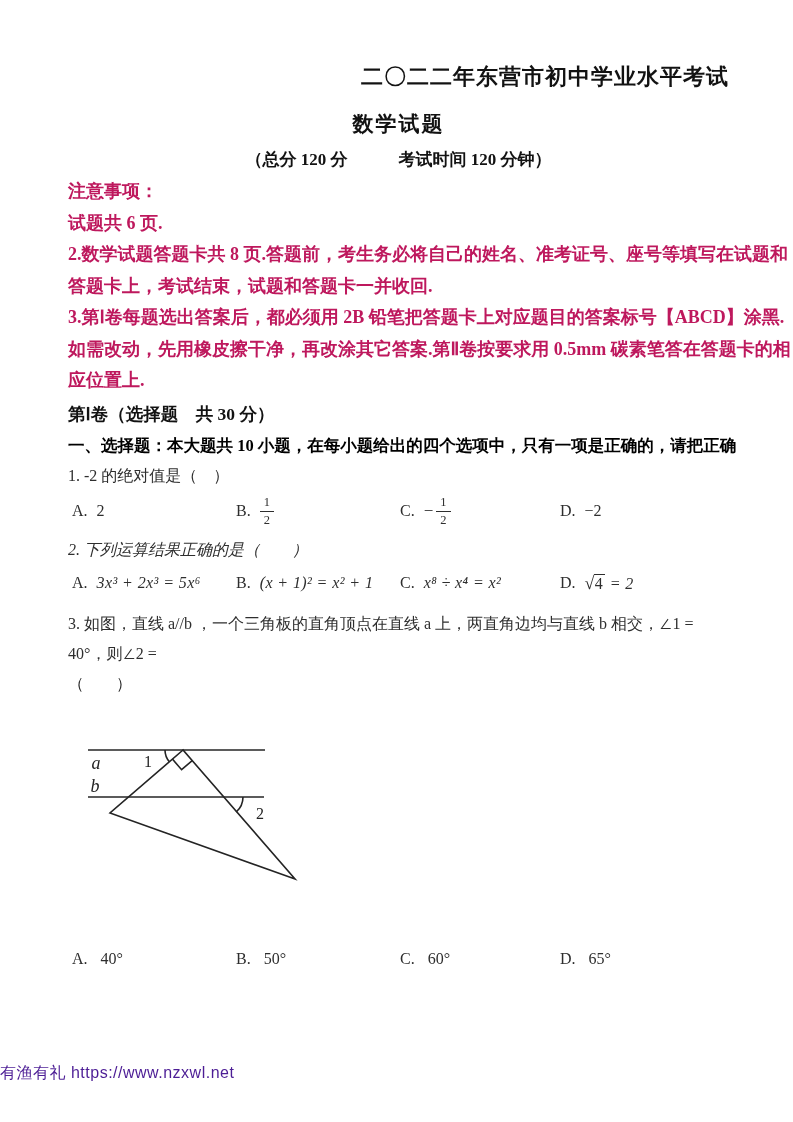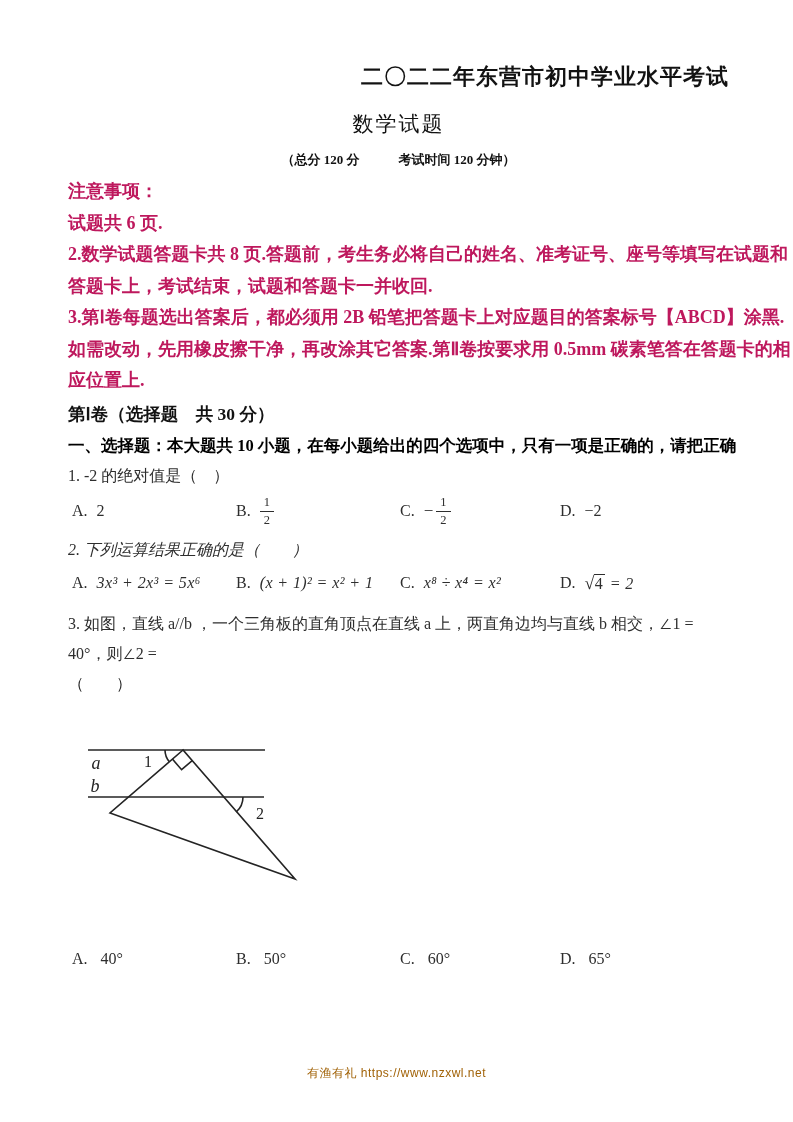--- a/index.html
+++ b/index.html
@@ -6,22 +6,22 @@
   html,body { background:#ffffff; }
   body {
     width:793px; height:1122px;
     font-family:"Liberation Serif", serif;
     color:#1c1c1c;
   }
   .page { position:relative; width:793px; height:1122px; background:#ffffff; overflow:hidden; }
   .content { padding:0 64px 0 68px; }
 
   .title   { margin-top:64px; text-align:right; font-size:22px; font-weight:700; line-height:26px; letter-spacing:1px; color:#121212; }
-  .subtitle{ margin-top:22px; text-align:center; font-size:21px; font-weight:400; line-height:25px; letter-spacing:2px; color:#121212; }
-  .info    { margin-top:13px; text-align:center; font-size:13px; font-weight:700; line-height:20px; color:#121212; }
+  .subtitle{ margin-top:22px; text-align:center; font-size:21px; font-weight:700; line-height:25px; letter-spacing:2px; color:#121212; }
+  .info    { margin-top:13px; text-align:center; font-size:17px; font-weight:700; line-height:20px; color:#121212; }
 
   .notice  { margin-top:6px; font-size:18px; font-weight:700; line-height:31.5px; color:#be185d; }
   .notice .nline { white-space:nowrap; }
 
   .sec-header { margin-top:2px; text-align:left; font-size:17.5px; font-weight:700; line-height:30px; color:#121212; }
   .intro   { margin-top:2px; font-size:16.5px; font-weight:700; line-height:30.5px; color:#000000; }
   .intro .nline { white-space:nowrap; }
 
   .qstem { font-size:16px; color:#2e2e2e; line-height:30px; }
   .q1-stem { margin-top:0; }
@@ -45,23 +45,23 @@
 
   .sqrt-sign { font-style:normal; font-size:18px; }
   .radicand { font-style:normal; border-top:1.4px solid #2e2e2e; padding:0 2px 0 1px; margin-left:-1px; }
 
   .figure { margin:35px 0 0 12px; width:240px; height:160px; }
   .figure svg { display:block; }
   .fig-stroke { stroke:#242424; stroke-width:1.6; fill:none; }
   .fig-label-it { font-family:"Liberation Serif", serif; font-style:italic; font-size:18px; fill:#242424; }
   .fig-label { font-family:"Liberation Serif", serif; font-size:16px; fill:#242424; }
 
-  .footer { position:absolute; left:0; right:0; top:1062px; text-align:center;
-            font-family:"Liberation Sans", sans-serif; font-size:12px; line-height:22px;
-            color:#a16207; letter-spacing:0.5px; }
+  .footer { position:absolute; left:0; right:0; top:1062px; text-align:left;
+            font-family:"Liberation Sans", sans-serif; font-size:16px; line-height:22px;
+            color:#4c1d95; letter-spacing:0.5px; }
 </style>
 </head>
 <body>
 
 <div class="page">
   <div class="content">
 
     <div class="title">二〇二二年东营市初中学业水平考试</div>
     <div class="subtitle">数学试题</div>
     <div class="info">（总分 120 分　　　考试时间 120 分钟）</div>

